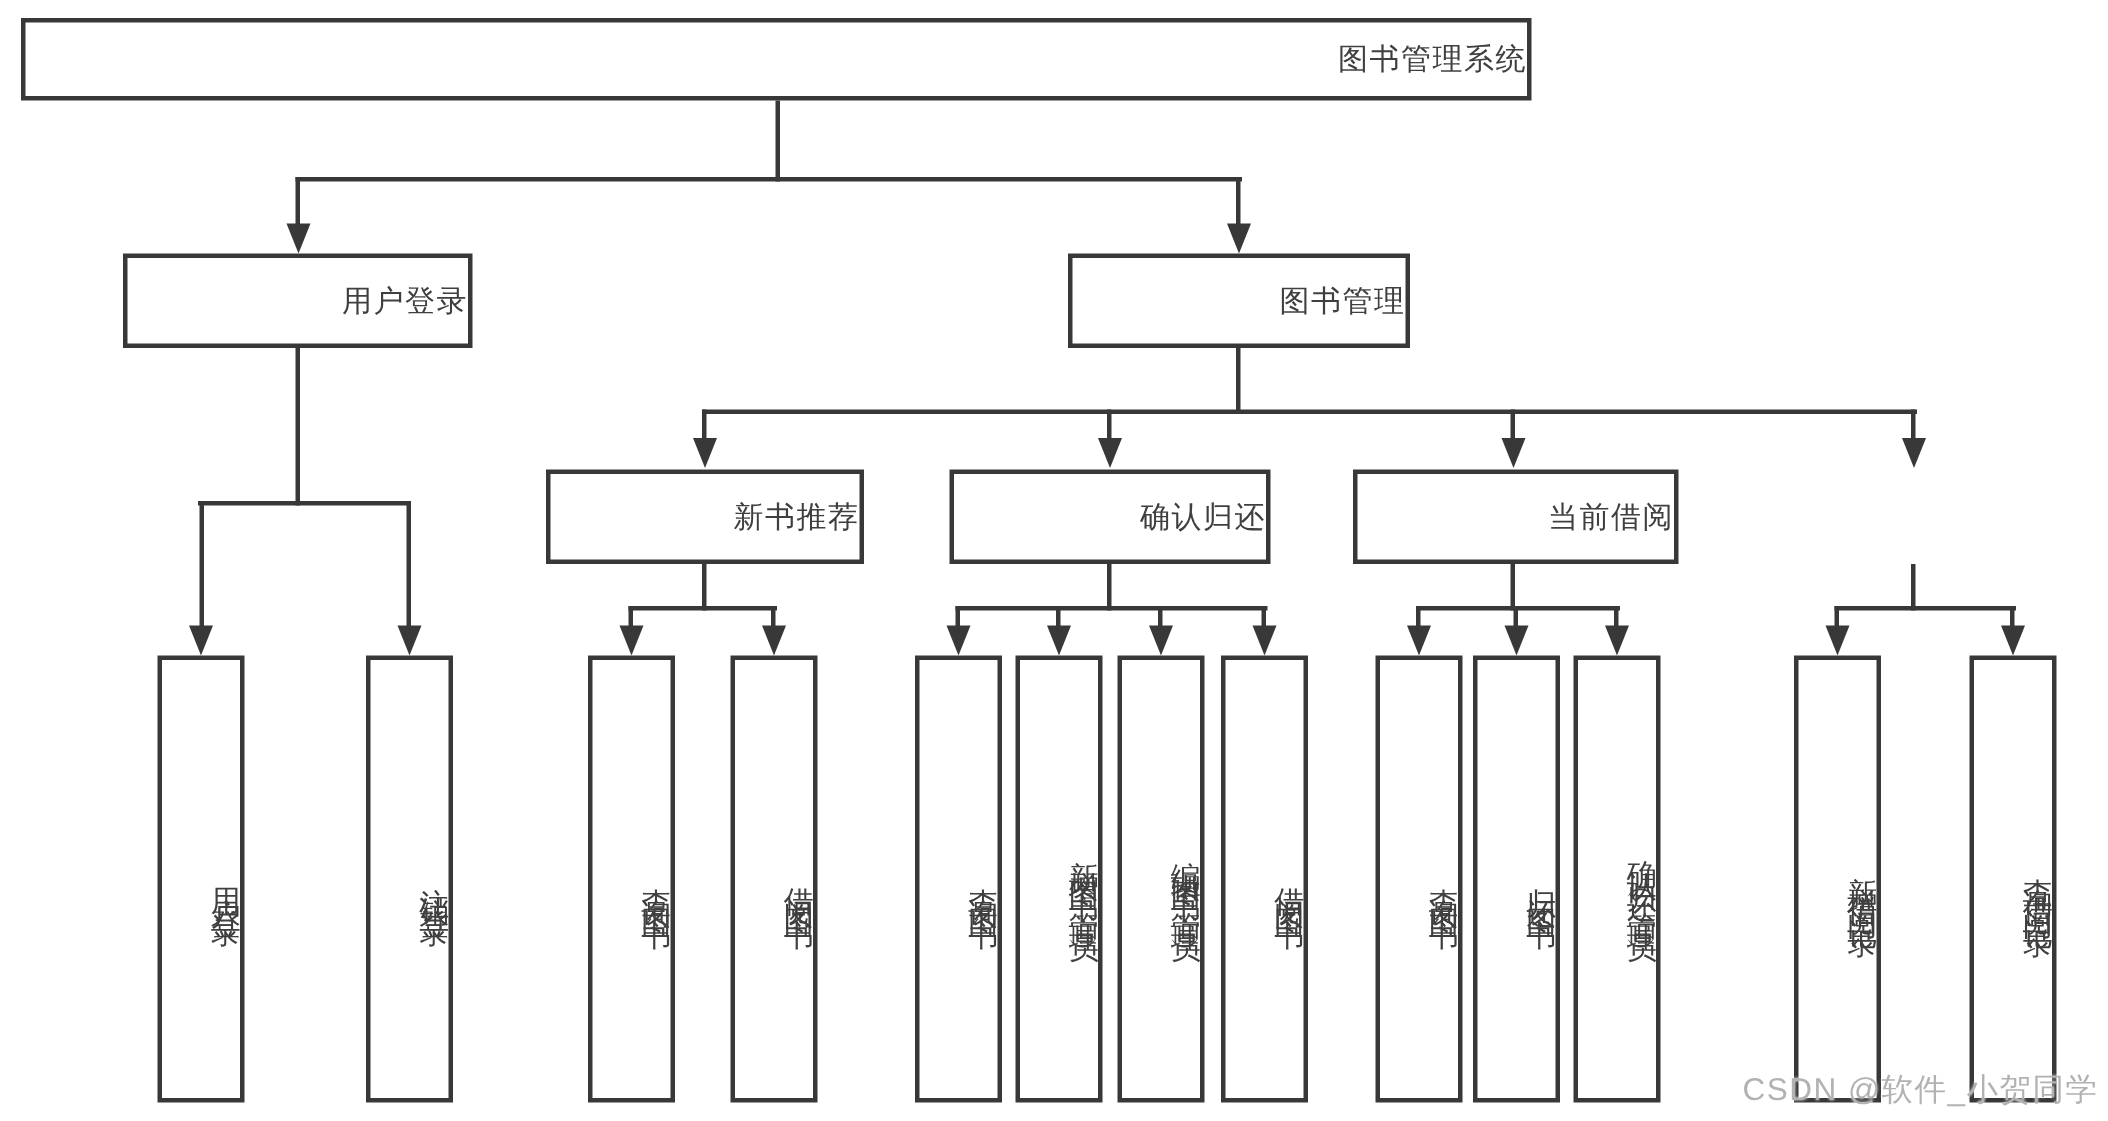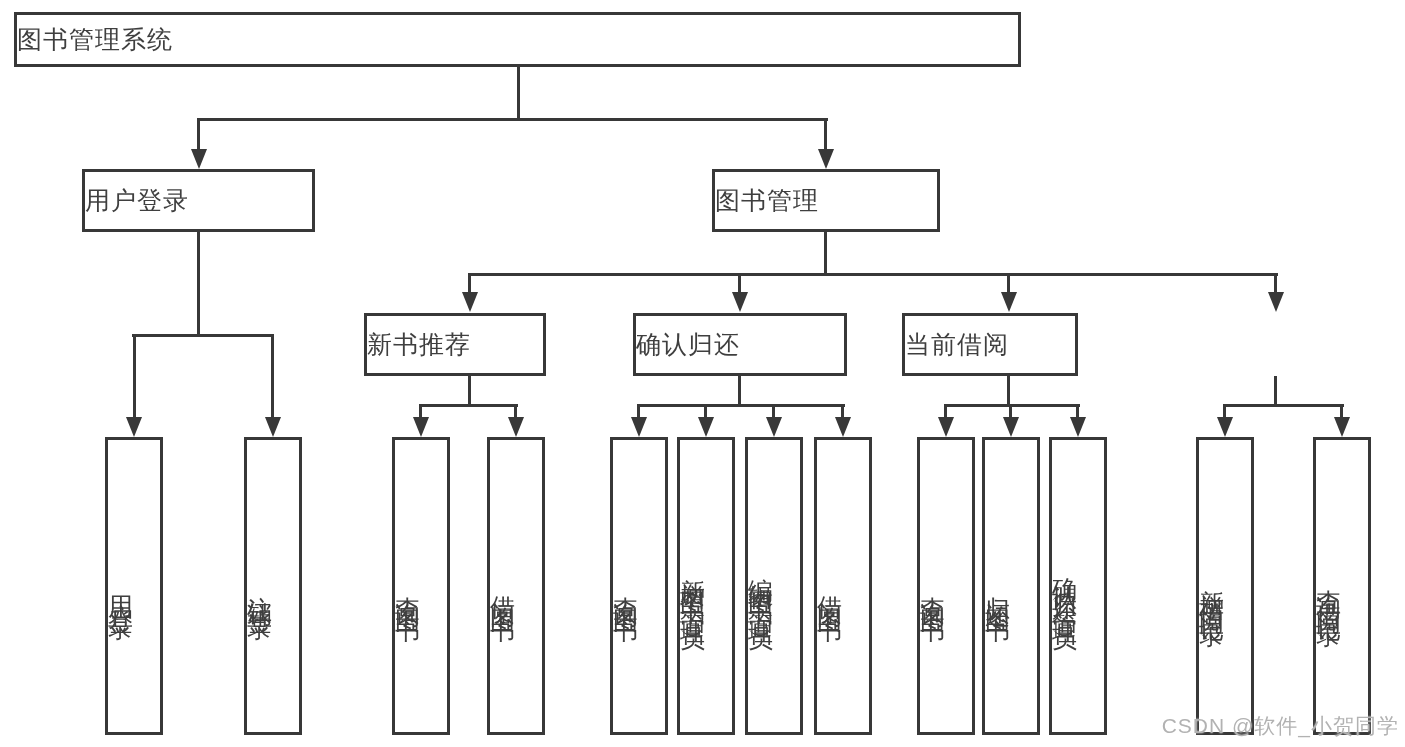--- a/index.html
+++ b/index.html
@@ -18,23 +18,23 @@
     font-family: "Liberation Sans", "DejaVu Sans", sans-serif;
     overflow: hidden;
   }
   .box {
     position: absolute;
     box-sizing: border-box;
     background: var(--box-bg);
     border: 3px solid var(--line-color);
     display: flex;
     align-items: center;
-    justify-content: flex-start;
+    justify-content: flex-end;
     color: var(--text-color);
-    font-size: 25px;
+    font-size: 20px;
     letter-spacing: 1px;
     white-space: nowrap;
   }
   .vbox span {
     writing-mode: vertical-rl;
     text-orientation: mixed;
     line-height: 1;
     letter-spacing: 7px;
     margin-bottom: -7px;
     white-space: nowrap;
@@ -94,27 +94,27 @@
   <div class="seg" style="left:468px;top:273px;width:810px;height:3px;"></div>
   <div class="seg" style="left:468px;top:273px;width:3px;height:20px;"></div>
   <div class="arrow" style="left:462px;top:292px;"></div>
   <div class="seg" style="left:738px;top:273px;width:3px;height:20px;"></div>
   <div class="arrow" style="left:732px;top:292px;"></div>
   <div class="seg" style="left:1007px;top:273px;width:3px;height:20px;"></div>
   <div class="arrow" style="left:1001px;top:292px;"></div>
   <div class="seg" style="left:1274px;top:273px;width:3px;height:20px;"></div>
   <div class="arrow" style="left:1268px;top:292px;"></div>
 
-  <div class="box" style="left:364px;top:313px;width:182px;height:63px;">
+  <div class="box" style="left:364px;top:313px;width:212px;height:63px;">
     <span>新书推荐</span>
   </div>
   <div class="box" style="left:633px;top:313px;width:214px;height:63px;">
     <span>确认归还</span>
   </div>
-  <div class="box" style="left:902px;top:313px;width:176px;height:63px;">
+  <div class="box" style="left:902px;top:313px;width:217px;height:63px;">
     <span>当前借阅</span>
   </div>
 
   <div class="seg" style="left:468px;top:376px;width:3px;height:31px;"></div>
   <div class="seg" style="left:419px;top:404px;width:99px;height:3px;"></div>
   <div class="seg" style="left:419px;top:404px;width:3px;height:15px;"></div>
   <div class="arrow" style="left:413px;top:417px;"></div>
   <div class="seg" style="left:514px;top:404px;width:3px;height:15px;"></div>
   <div class="arrow" style="left:508px;top:417px;"></div>
 

